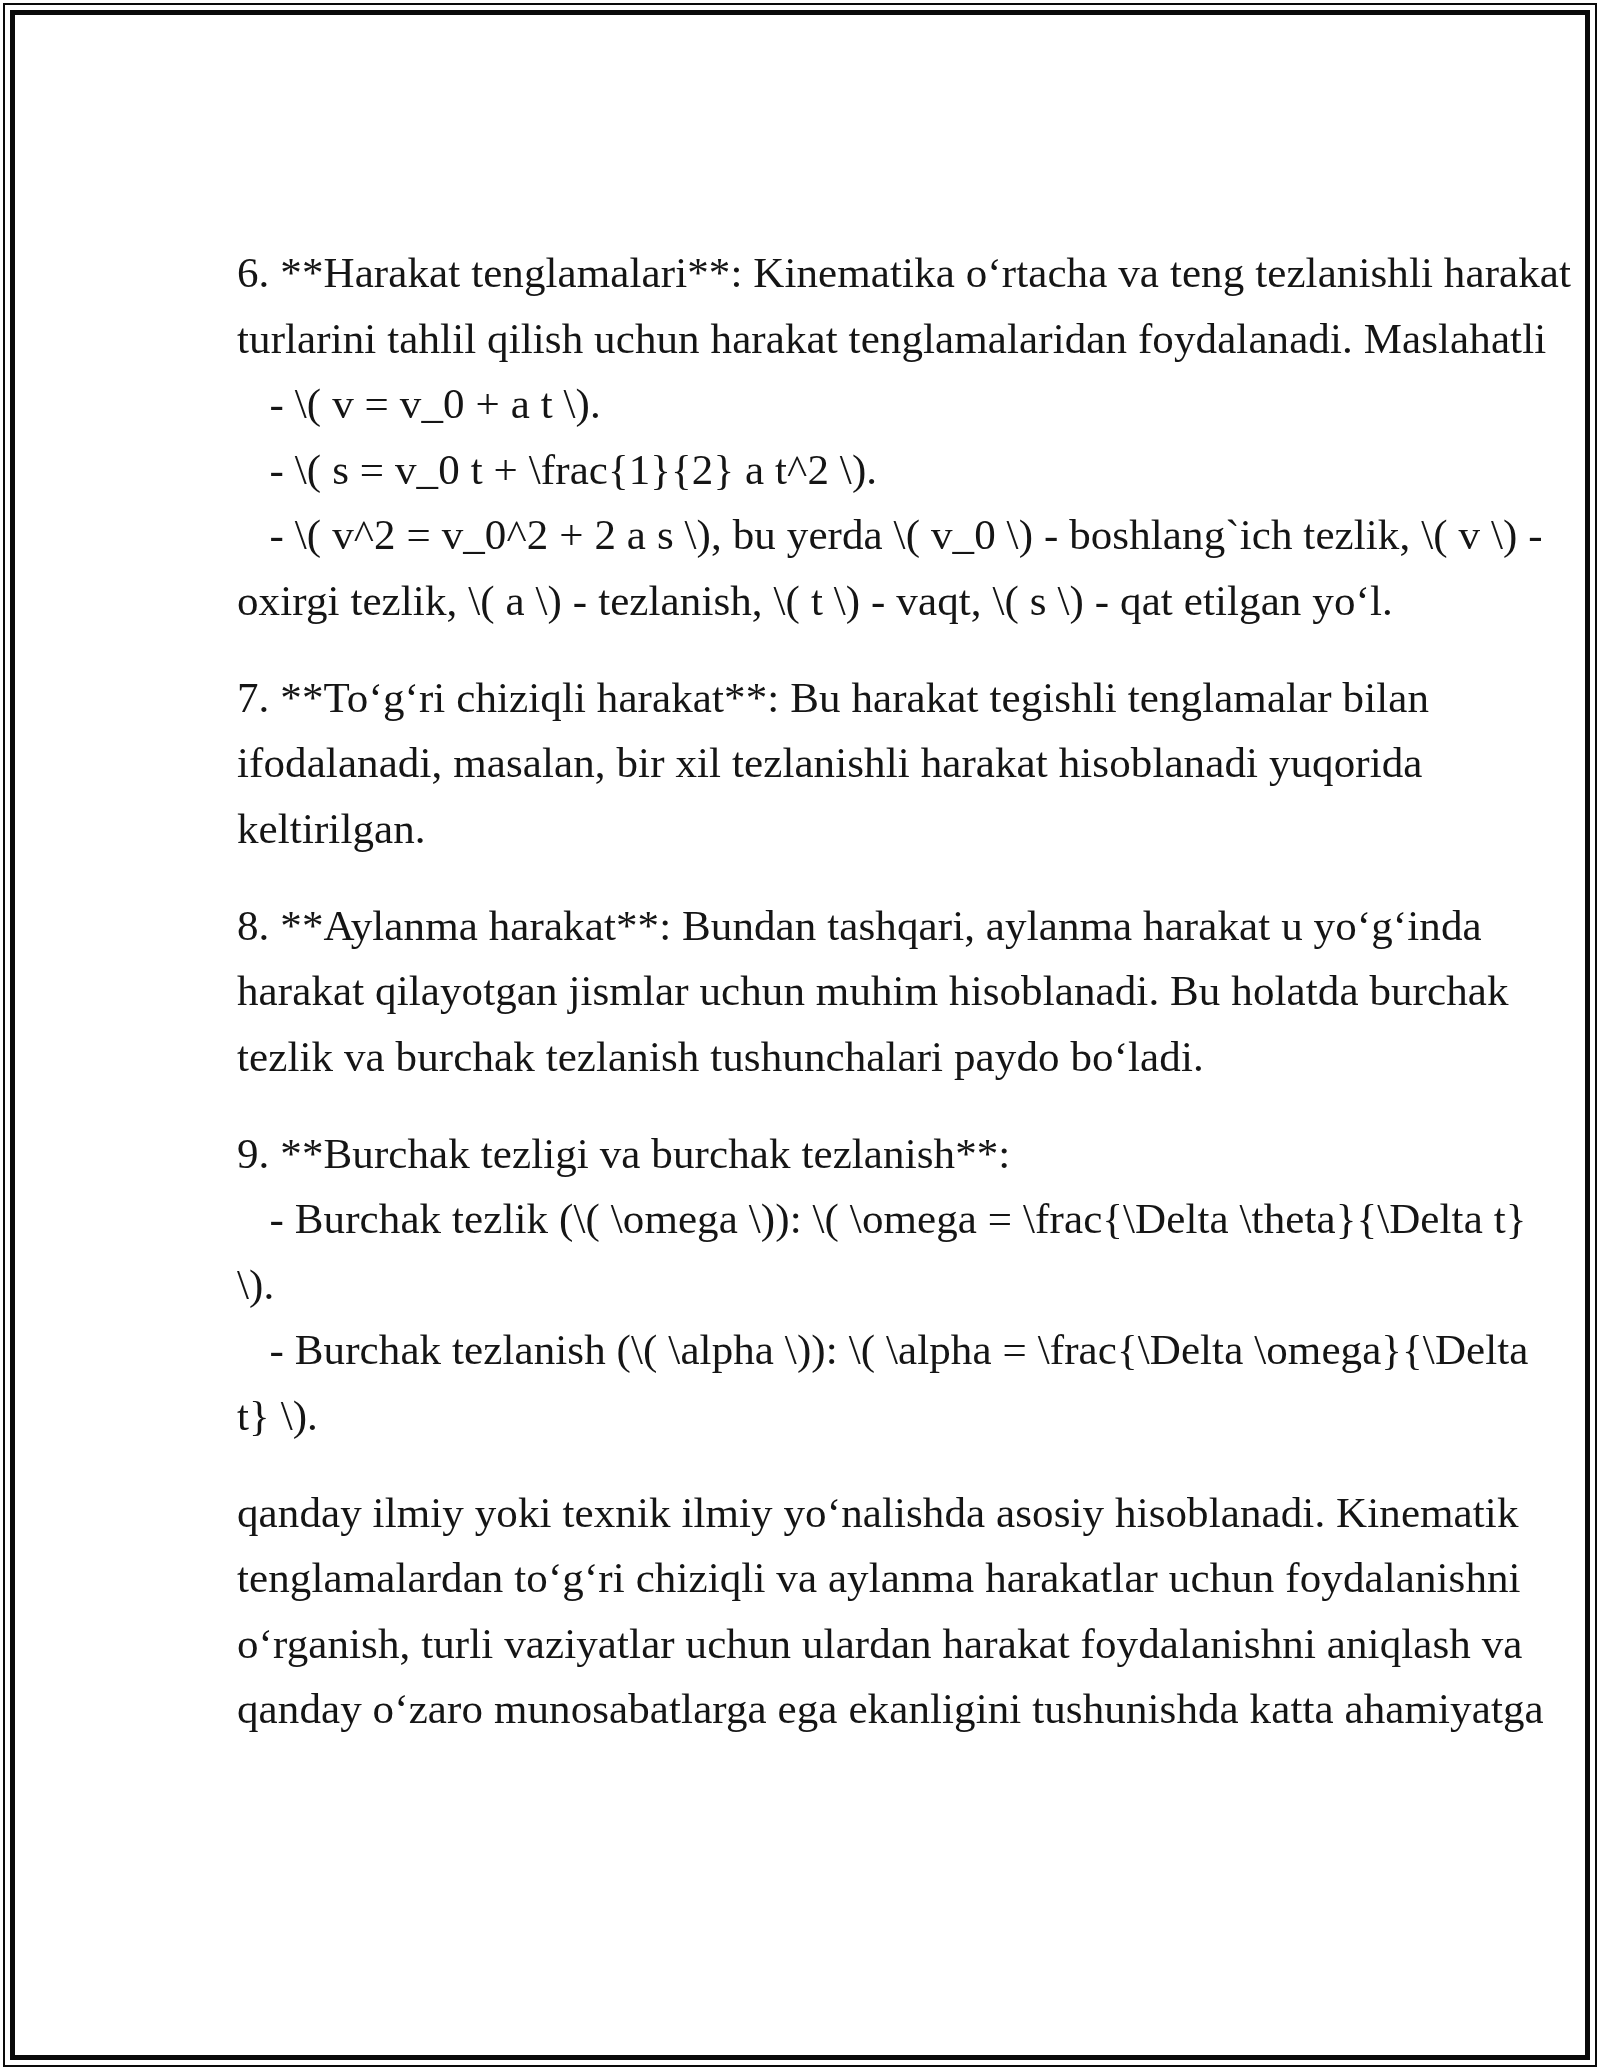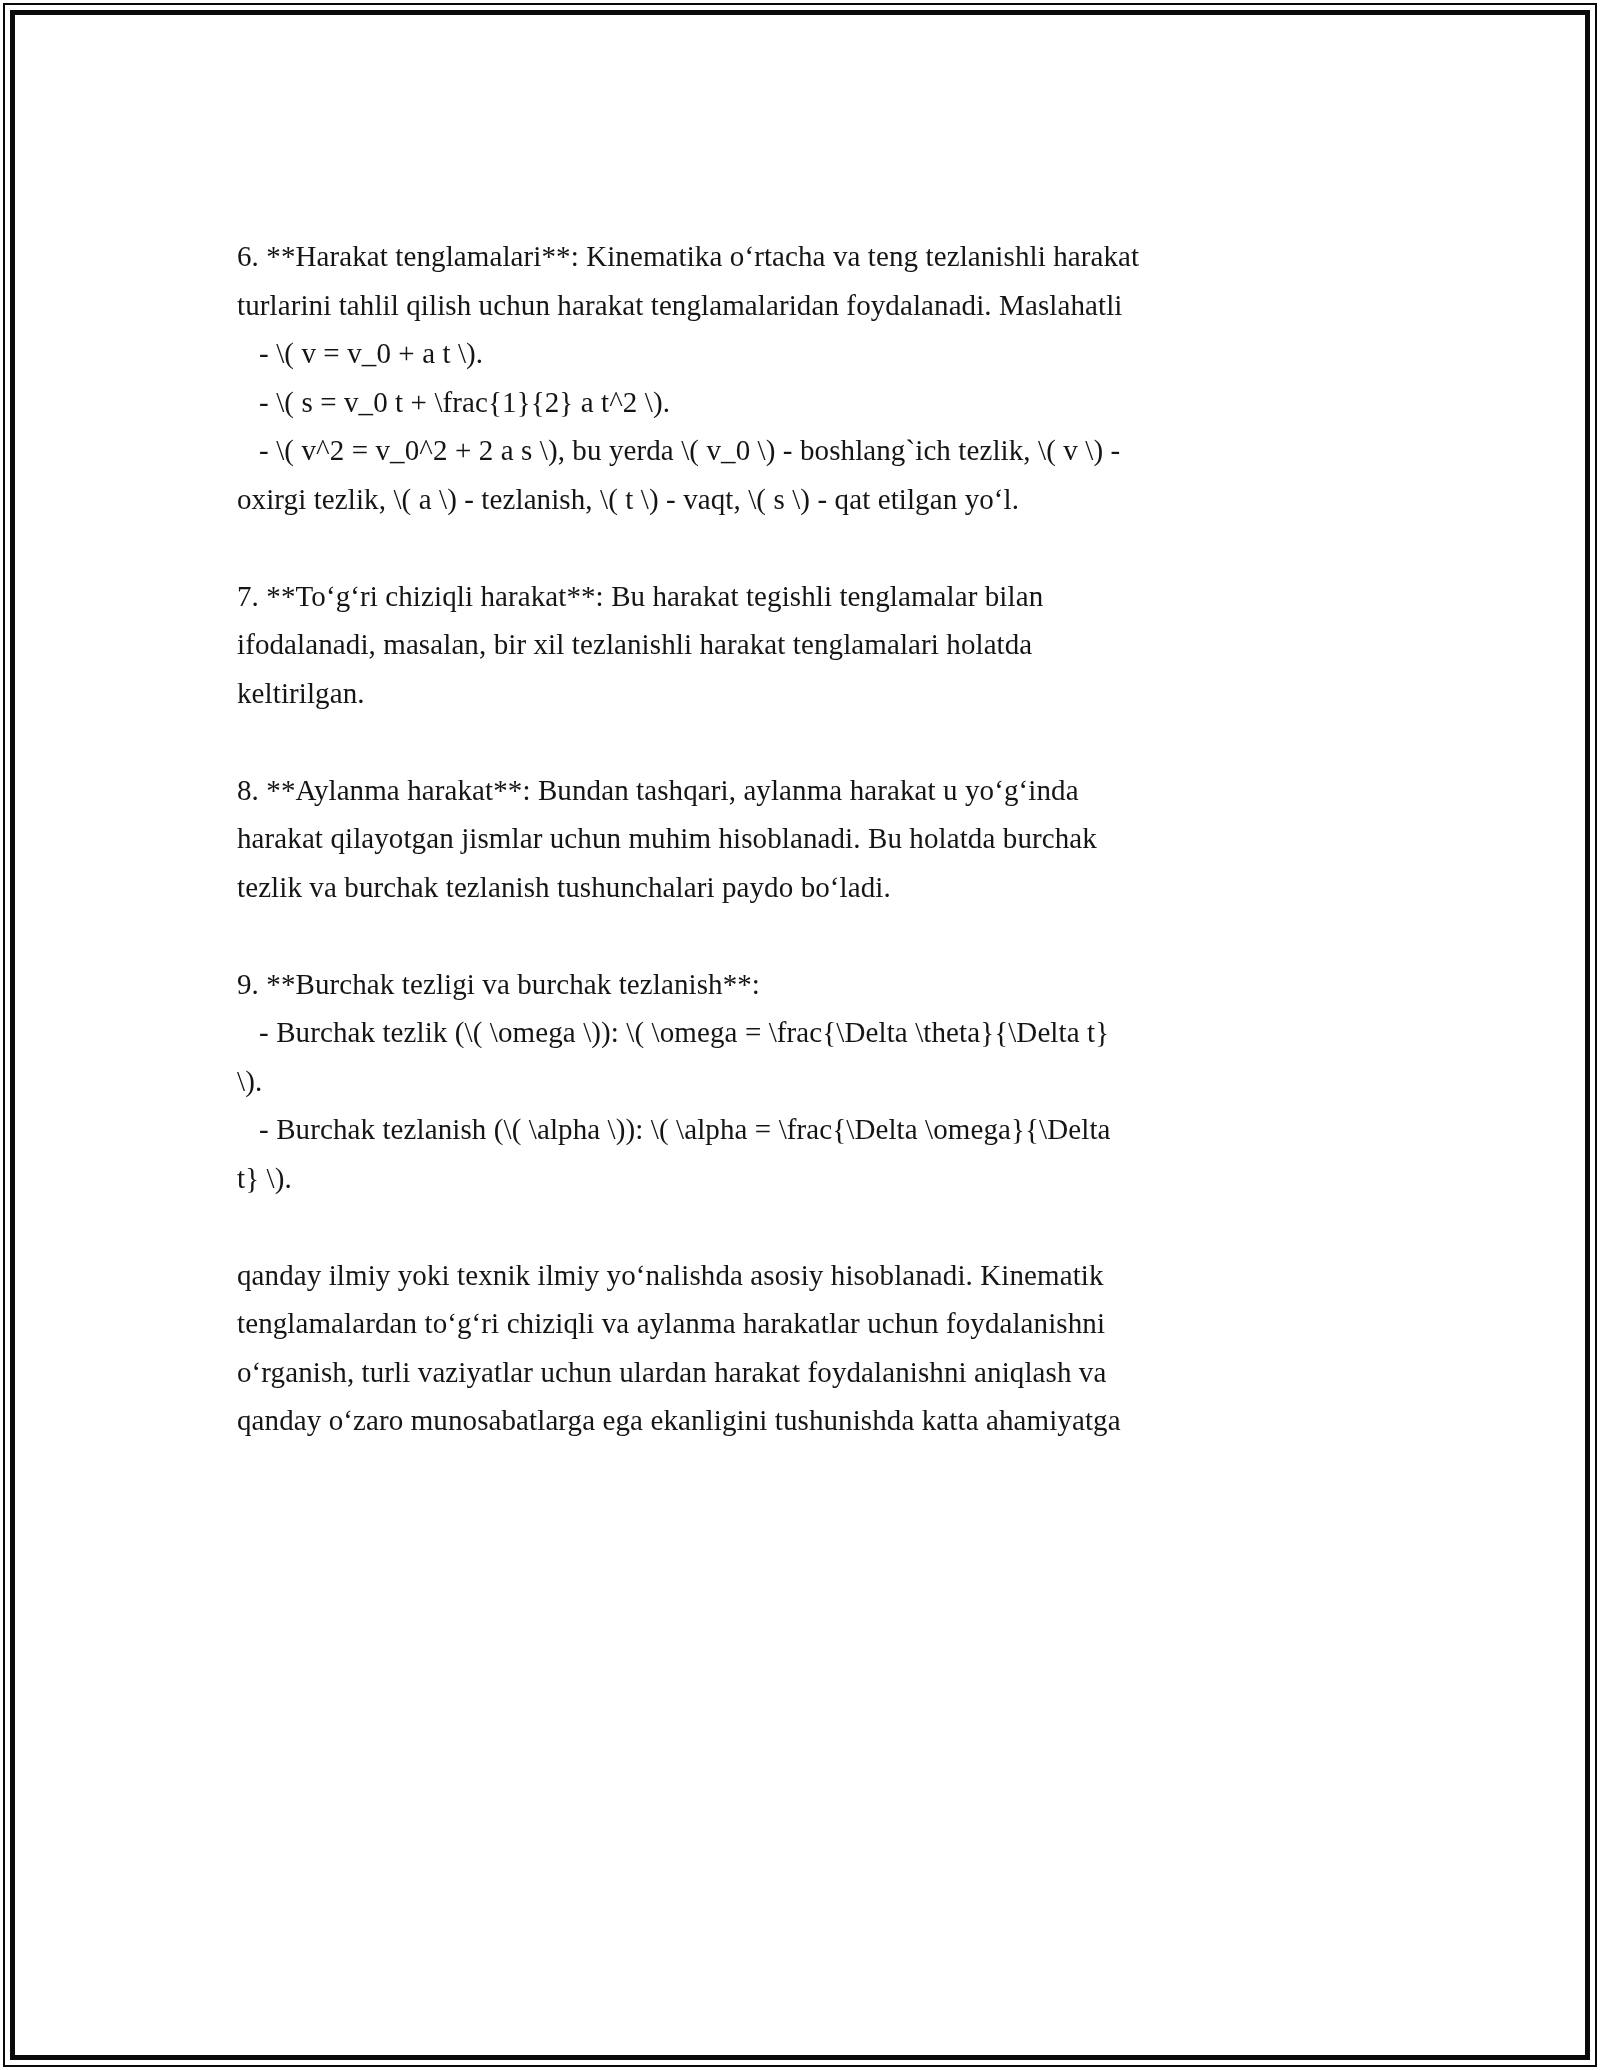--- a/index.html
+++ b/index.html
@@ -30,44 +30,45 @@
   .content {
     position: absolute;
     left: 237px;
     top: 232px;
     width: 1180px;
   }
   .para {
     margin: 0 0 48.5px 0;
   }
   .line {
-    font-size: 29px;
+    font-size: 43px;
     line-height: 48.5px;
     white-space: pre;
     letter-spacing: 0.1px;
+    margin-top: 17px;
   }
 </style>
 </head>
 <body>
 
 <div class="frame-outer"></div>
 <div class="frame-inner"></div>
 
 <div class="content">
     <div class="para">
       <div class="line">6. **Harakat tenglamalari**: Kinematika o‘rtacha va teng tezlanishli harakat</div>
       <div class="line">turlarini tahlil qilish uchun harakat tenglamalaridan foydalanadi. Maslahatli</div>
       <div class="line">   - \( v = v_0 + a t \).</div>
       <div class="line">   - \( s = v_0 t + \frac{1}{2} a t^2 \).</div>
       <div class="line">   - \( v^2 = v_0^2 + 2 a s \), bu yerda \( v_0 \) - boshlang`ich tezlik, \( v \) -</div>
       <div class="line">oxirgi tezlik, \( a \) - tezlanish, \( t \) - vaqt, \( s \) - qat etilgan yo‘l.</div>
     </div>
     <div class="para">
       <div class="line">7. **To‘g‘ri chiziqli harakat**: Bu harakat tegishli tenglamalar bilan</div>
-      <div class="line">ifodalanadi, masalan, bir xil tezlanishli harakat tenglamalari holatda</div>
+      <div class="line">ifodalanadi, masalan, bir xil tezlanishli harakat hisoblanadi yuqorida</div>
       <div class="line">keltirilgan.</div>
     </div>
     <div class="para">
       <div class="line">8. **Aylanma harakat**: Bundan tashqari, aylanma harakat u yo‘g‘inda</div>
       <div class="line">harakat qilayotgan jismlar uchun muhim hisoblanadi. Bu holatda burchak</div>
       <div class="line">tezlik va burchak tezlanish tushunchalari paydo bo‘ladi.</div>
     </div>
     <div class="para">
       <div class="line">9. **Burchak tezligi va burchak tezlanish**:</div>
       <div class="line">   - Burchak tezlik (\( \omega \)): \( \omega = \frac{\Delta \theta}{\Delta t}</div>

